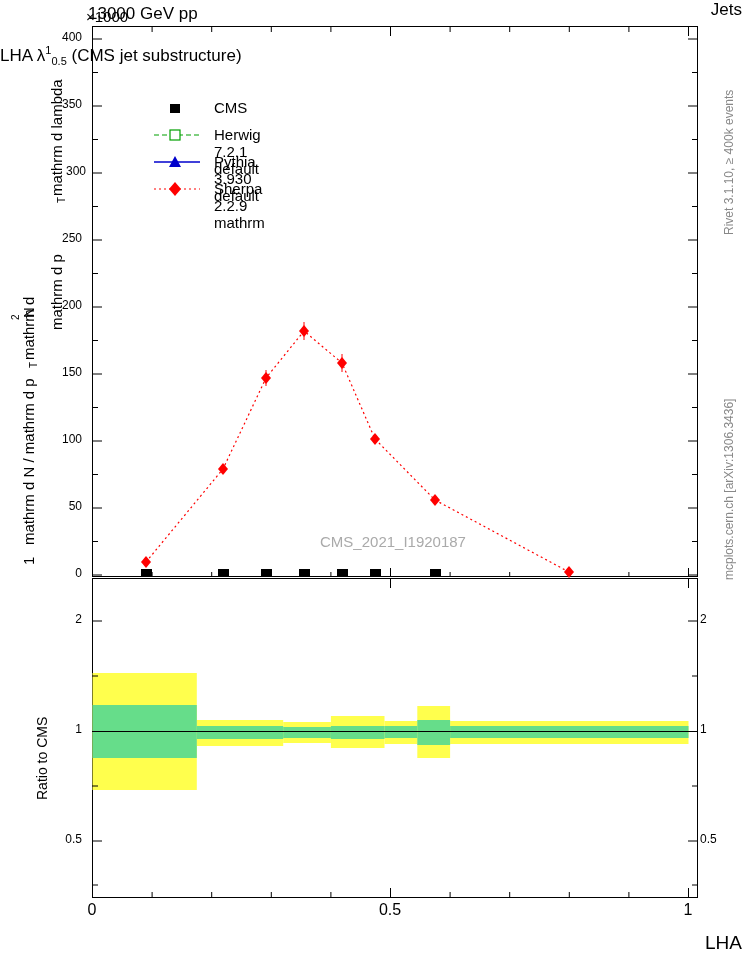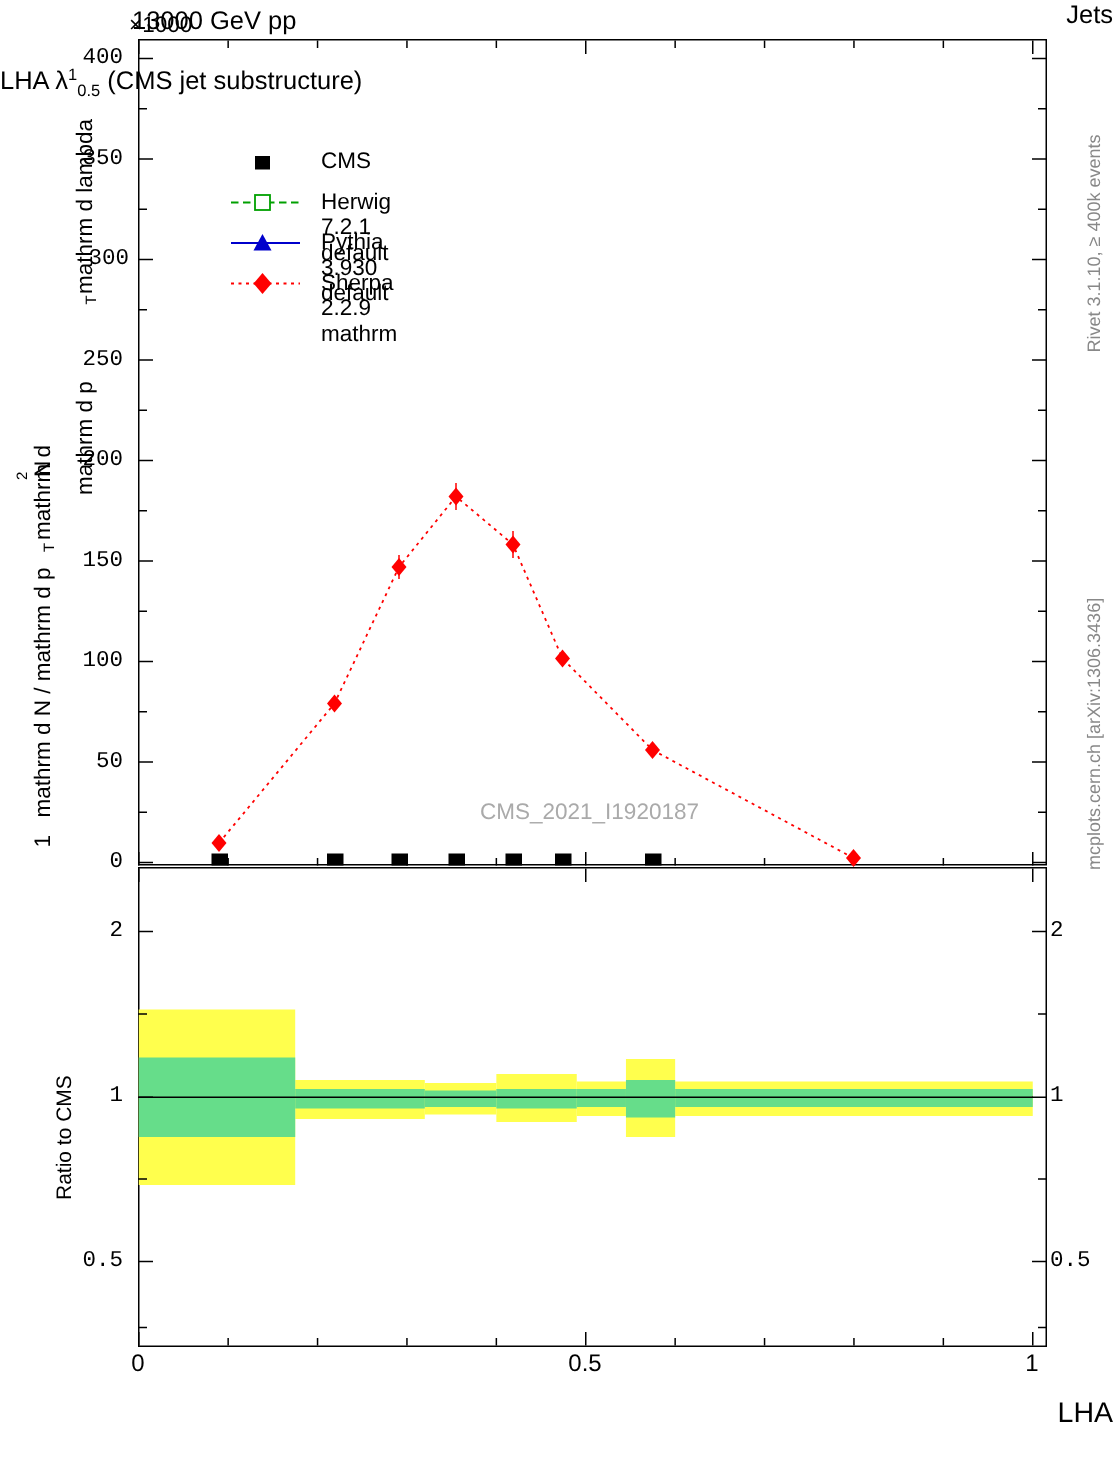--- a/index.html
+++ b/index.html
@@ -11,21 +11,21 @@
   
   #hdr-left{left:88px;top:4px;font-size:17px;}
   #hdr-right{right:44px;top:0;font-size:17px;text-align:center;}
 
   
   #mainframe{position:absolute;left:92px;top:26px;width:606px;height:551px;border:1px solid #000;box-sizing:border-box;}
   #ratioframe{position:absolute;left:92px;top:578px;width:606px;height:320px;border:1px solid #000;box-sizing:border-box;}
 
   
   .ylab{position:absolute;font-size:15px;transform-origin:0 0;transform:rotate(-90deg);white-space:nowrap;}
-  .ytick{position:absolute;font-size:15px;text-align:right;width:46px;font-family:Liberation Mono, monospace;}
+  .ytick{position:absolute;font-size:12px;text-align:right;width:46px;}
   .xtick{position:absolute;font-size:16px;text-align:center;width:40px;}
 
   #expo{position:absolute;left:86px;top:8px;font-size:15px;}
 
   
   #plot-title{position:absolute;left:0;right:0;top:44px;font-size:17px;}
   .sub{font-size:11px;vertical-align:sub;}
   .sup{font-size:11px;vertical-align:super;}
 
   

